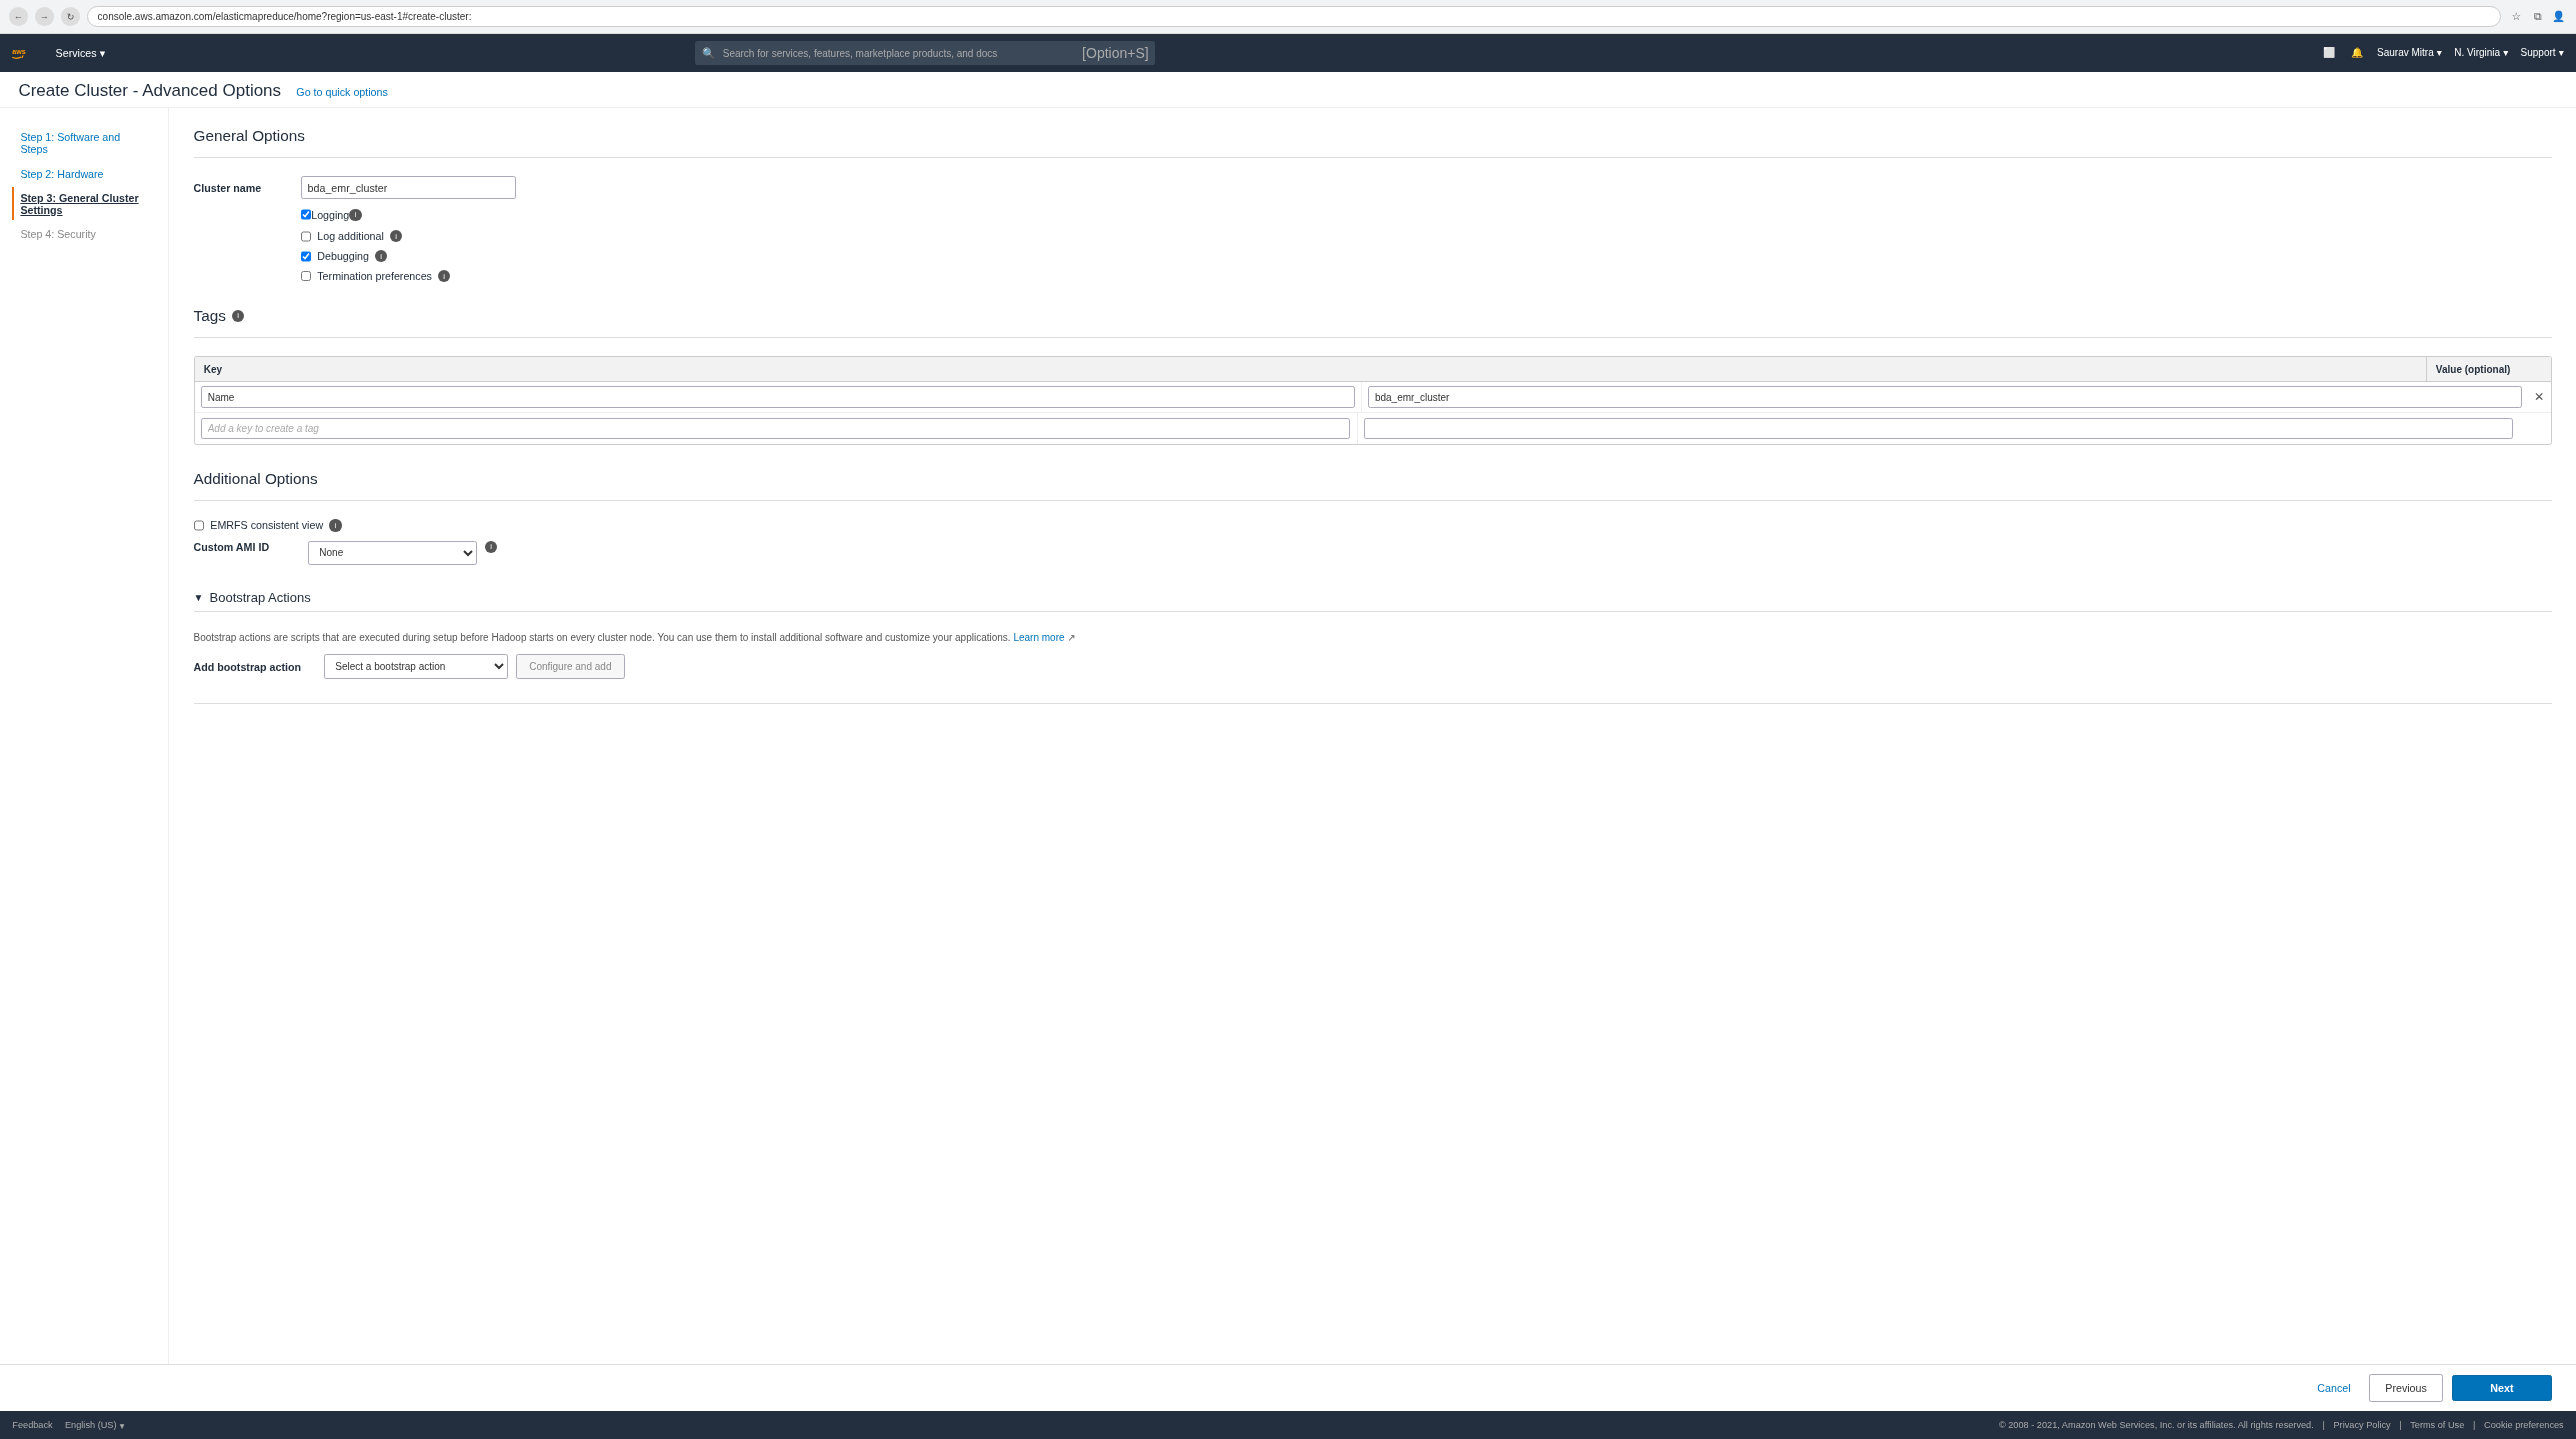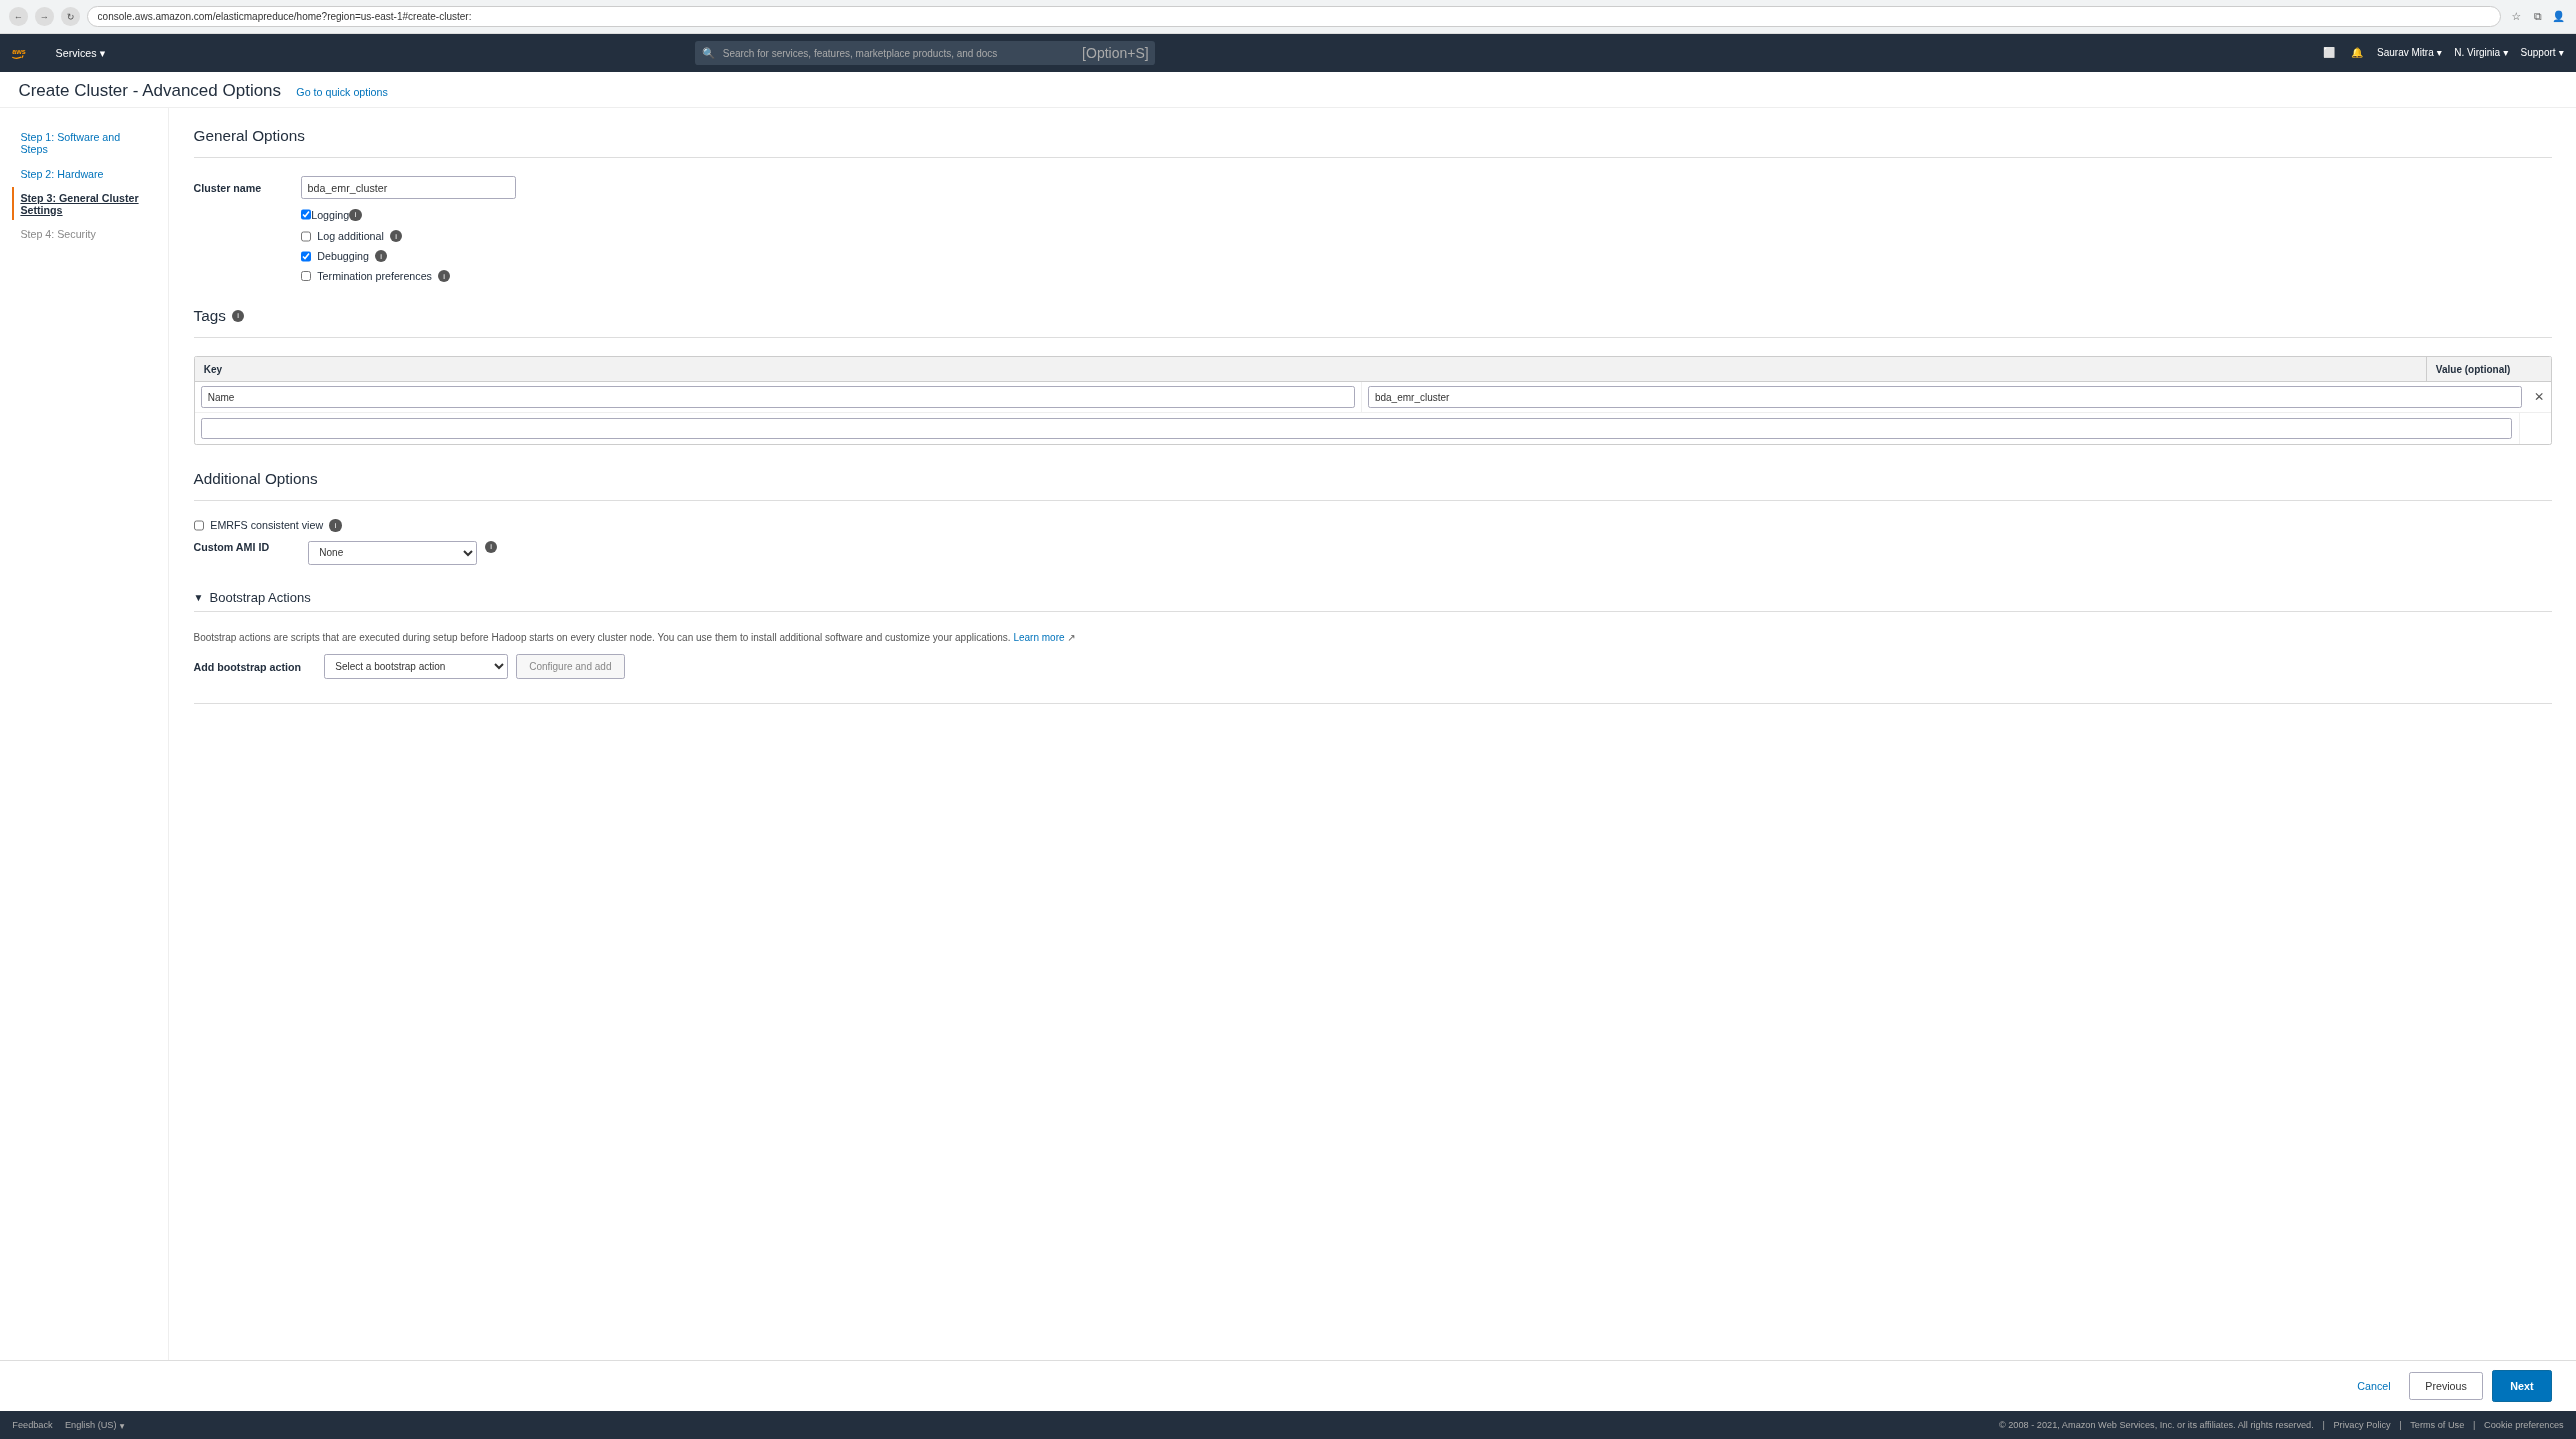--- a/index.html
+++ b/index.html
@@ -159,21 +159,21 @@
       padding: 9.2px 24.5px;
       display: flex; align-items: center; justify-content: flex-end; gap: 9.2px;
       z-index: 100;
     }
     .btn-cancel { background: none; border: none; color: #0073bb; font-size: 10.7px; cursor: pointer; padding: 4.6px 9.2px; }
     .btn-previous {
       height: 28px; padding: 0 15.3px; border: 0.8px solid #aab; border-radius: 2.3px;
       background: #fff; font-size: 10.7px; color: #333; cursor: pointer;
     }
     .btn-next {
-      height: 32px; padding: 0 17px; border: 1.5px solid #0a6aa0; border-radius: 2.3px;
+      height: 26px; padding: 0 37px; border: 1.5px solid #0a6aa0; border-radius: 2.3px;
       background: #0073bb; font-size: 10.7px; color: #fff; cursor: pointer; font-weight: 600;
     }
 
     
     .bottom-bar {
       position: fixed; bottom: 0; left: 0; right: 0;
       background: #232f3e; height: 28px;
       display: flex; align-items: center; padding: 0 12.3px;
       z-index: 200;
     }
@@ -313,20 +313,23 @@
             <input class="tags-input" type="text" value="Name" style="">
           </div>
           <div class="tags-cell">
             <input class="tags-input" type="text" value="bda_emr_cluster" style="">
           </div>
           <div class="tags-delete">✕</div>
         </div>
 
         <div class="tags-row">
           <div class="tags-cell">
+            <input class="tags-input" type="text" placeholder="Add a key to create a tag" style="">
+          </div>
+          <div class="tags-cell">
             <input class="tags-input" type="text" style="">
           </div>
           <div style="width:31px;"></div>
         </div>
       </div>
     </div>
 
     <div class="section">
       <div class="section-title">Additional Options</div>
       <hr class="section-divider">

